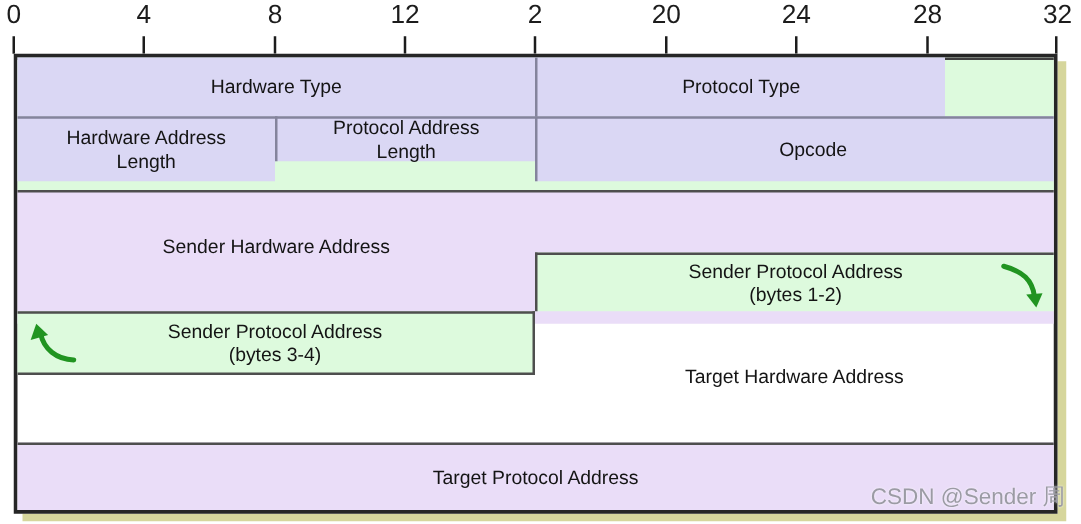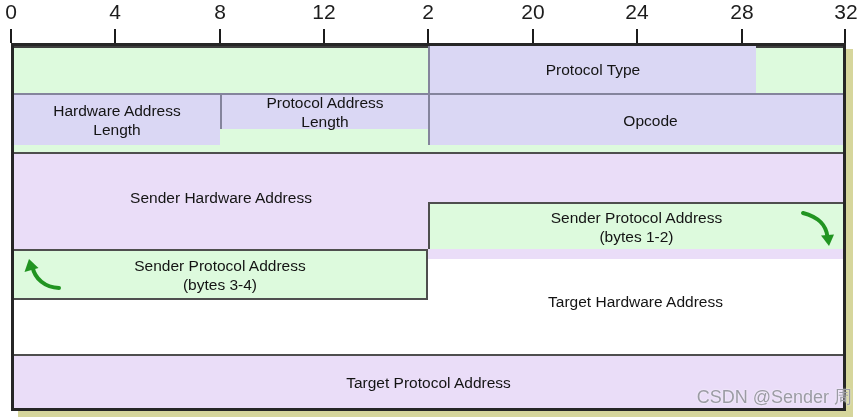--- a/index.html
+++ b/index.html
@@ -67,20 +67,23 @@
   <span class="tick" style="left:219px"></span>
   <span class="tick" style="left:323px"></span>
   <span class="tick" style="left:427px"></span>
   <span class="tick" style="left:532px"></span>
   <span class="tick" style="left:636px"></span>
   <span class="tick" style="left:741px"></span>
   <span class="tick" style="left:844px"></span>
 
   <div class="table">
 
+    <div class="c" id="ht">
+      <span>Hardware Type</span>
+    </div>
 
     <div class="c" id="pt">
       <span>Protocol Type</span>
     </div>
 
     <div class="c" id="hal">
       <span>Hardware Address</span>
       <span>Length</span>
     </div>
 

